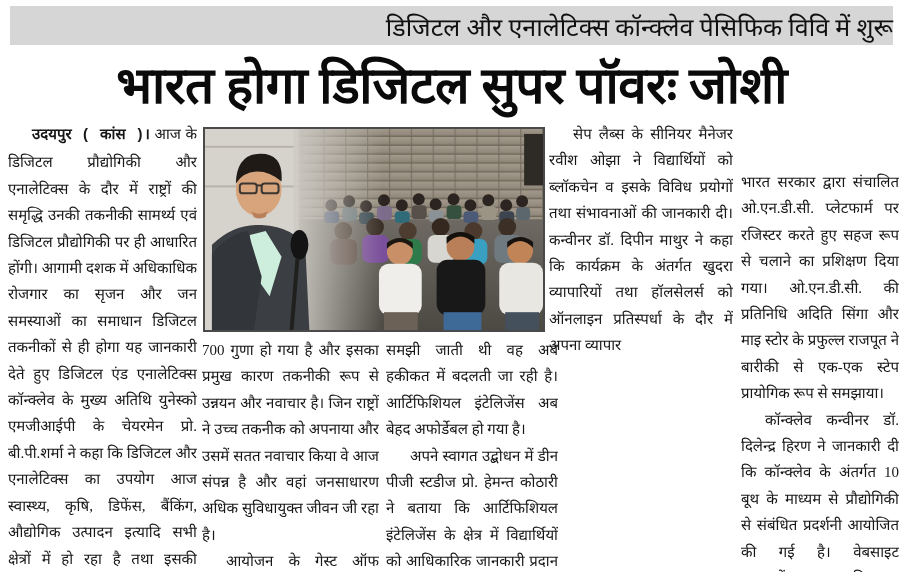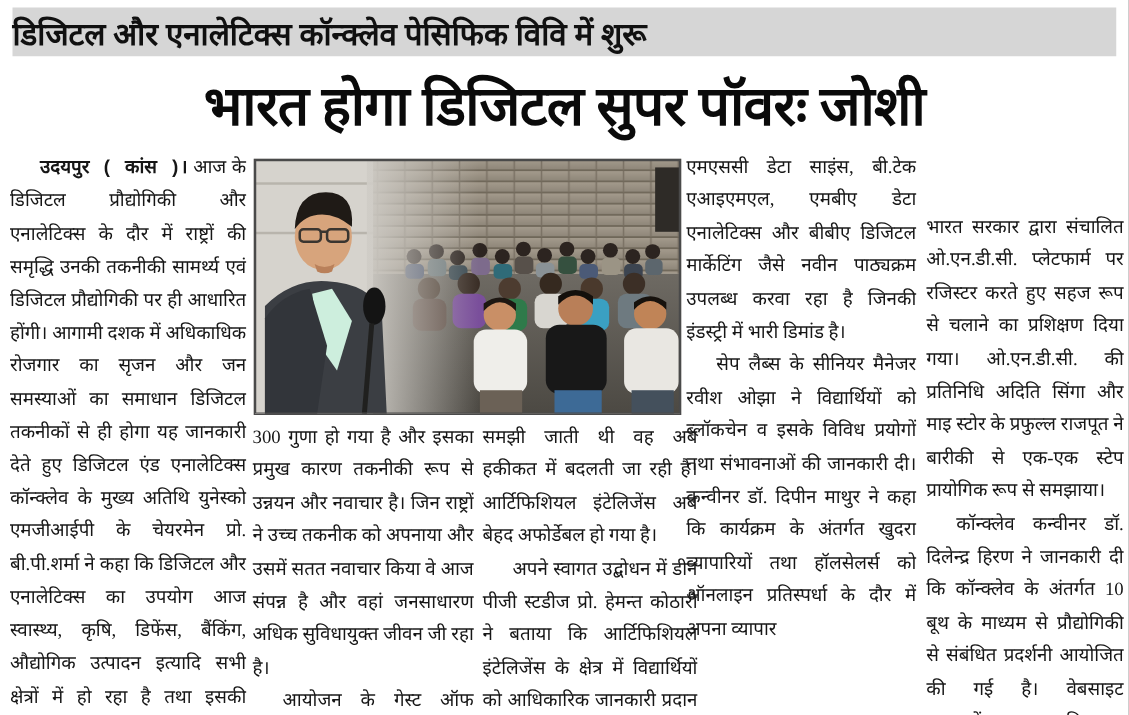--- a/index.html
+++ b/index.html
@@ -6,29 +6,29 @@
   #clip{
     position:relative;width:903px;height:572px;background:#ffffff;
     overflow:hidden;margin:0 auto;
     font-family:"Liberation Serif","DejaVu Serif",serif;
     color:#161616;
   }
   
   .kicker{
     position:absolute;left:10px;top:6px;width:883px;height:39px;
     background:#d6d6d6;
-    display:flex;align-items:center;justify-content:flex-start;
-    font-size:25px;font-weight:700;color:#101010;
+    display:flex;align-items:center;justify-content:flex-end;
+    font-size:25px;font-weight:400;color:#101010;
     white-space:nowrap;
   }
   
   .headline{
     position:absolute;left:0;top:47px;width:903px;height:71px;
     display:flex;align-items:center;justify-content:center;
-    font-size:44px;font-weight:800;color:#0a0a0a;
+    font-size:51px;font-weight:800;color:#0a0a0a;
     letter-spacing:-0.5px;white-space:nowrap;
   }
   
   .col{
     position:absolute;
     font-size:15px;line-height:26.4px;text-align:justify;
     color:#161616;overflow:hidden;
   }
   #col1{left:8px;  top:121px; width:189px; height:451px;}
   #col2{left:202px;top:337px; width:177px; height:235px;}
@@ -172,31 +172,30 @@
         <path d="M48 84 q8 5 16 0 l-2 6 q-6 3 -12 0 z" fill="#b9805a"></path>
         <ellipse cx="96" cy="118" rx="9" ry="15" fill="#141414"></ellipse>
         <line x1="94" y1="132" x2="88" y2="205" stroke="#20201f" stroke-width="4"></line>
       </g>
 
       <rect x="0.5" y="0.5" width="341" height="204" fill="none" stroke="#4a4a4a"></rect>
     </svg>
   </div>
 
   <div class="col" id="col2">
-      <p class="para">300 गुणा हो गया है और इसका प्रमुख कारण तकनीकी रूप से उन्नयन और नवाचार है। जिन राष्ट्रों ने उच्च तकनीक को अपनाया और उसमें सतत नवाचार किया वे आज संपन्न है और वहां जनसाधारण अधिक सुविधायुक्त जीवन जी रहा है।</p>
+      <p class="para">700 गुणा हो गया है और इसका प्रमुख कारण तकनीकी रूप से उन्नयन और नवाचार है। जिन राष्ट्रों ने उच्च तकनीक को अपनाया और उसमें सतत नवाचार किया वे आज संपन्न है और वहां जनसाधारण अधिक सुविधायुक्त जीवन जी रहा है।</p>
       <p class="para indent">आयोजन के गेस्ट ऑफ ऑनर, पेनासोनिक समूह की कंपनी ब्लू यांडर के सीनियर मैनेजर मनीष जोशी ने बताया कि पहले जो चीजें कल्पनाएं</p>
     </div>
 
   <div class="col" id="col3">
       <p class="para">समझी जाती थी वह अब हकीकत में बदलती जा रही है। आर्टिफिशियल इंटेलिजेंस अब बेहद अफोर्डेबल हो गया है।</p>
       <p class="para indent">अपने स्वागत उद्बोधन में डीन पीजी स्टडीज प्रो. हेमन्त कोठारी ने बताया कि आर्टिफिशियल इंटेलिजेंस के क्षेत्र में विद्यार्थियों को आधिकारिक जानकारी प्रदान करने में यह कॉन्क्लेव निश्चित रूप से सहायक होगा।</p>
     </div>
 
   <div class="col" id="col4">
-      <p class="para">एमएससी डेटा साइंस, बी.टेक एआइएमएल, एमबीए डेटा एनालेटिक्स और बीबीए डिजिटल मार्केटिंग जैसे नवीन पाठ्यक्रम उपलब्ध करवा रहा है जिनकी इंडस्ट्री में भारी डिमांड है।</p>
       <p class="para indent">सेप लैब्स के सीनियर मैनेजर रवीश ओझा ने विद्यार्थियों को ब्लॉकचेन व इसके विविध प्रयोगों तथा संभावनाओं की जानकारी दी। कन्वीनर डॉ. दिपीन माथुर ने कहा कि कार्यक्रम के अंतर्गत खुदरा व्यापारियों तथा हॉलसेलर्स को ऑनलाइन प्रतिस्पर्धा के दौर में अपना व्यापार</p>
     </div>
 
   <div class="col" id="col5">
       <p class="para">भारत सरकार द्वारा संचालित ओ.एन.डी.सी. प्लेटफार्म पर रजिस्टर करते हुए सहज रूप से चलाने का प्रशिक्षण दिया गया। ओ.एन.डी.सी. की प्रतिनिधि अदिति सिंगा और माइ स्टोर के प्रफुल्ल राजपूत ने बारीकी से एक-एक स्टेप प्रायोगिक रूप से समझाया।</p>
       <p class="para indent">कॉन्क्लेव कन्वीनर डॉ. दिलेन्द्र हिरण ने जानकारी दी कि कॉन्क्लेव के अंतर्गत 10 बूथ के माध्यम से प्रौद्योगिकी से संबंधित प्रदर्शनी आयोजित की गई है। वेबसाइट डवलपमेंट, एप क्रिएशन, साइबर सिक्योरिटी, ऑगमेंटेड रियलिटी, वर्चुअल रियलिटी, बिजनेस एनालेटिक्स और इंटरनेट ऑफ थिंग्स पर आधरित बूथों पर भी व्यापक जानकारी पेसिफिक वि.वि. के विद्यार्थियों द्वारा सभी प्रतिभागियों को दी गई।</p>
     </div>
 
 </div>
 

